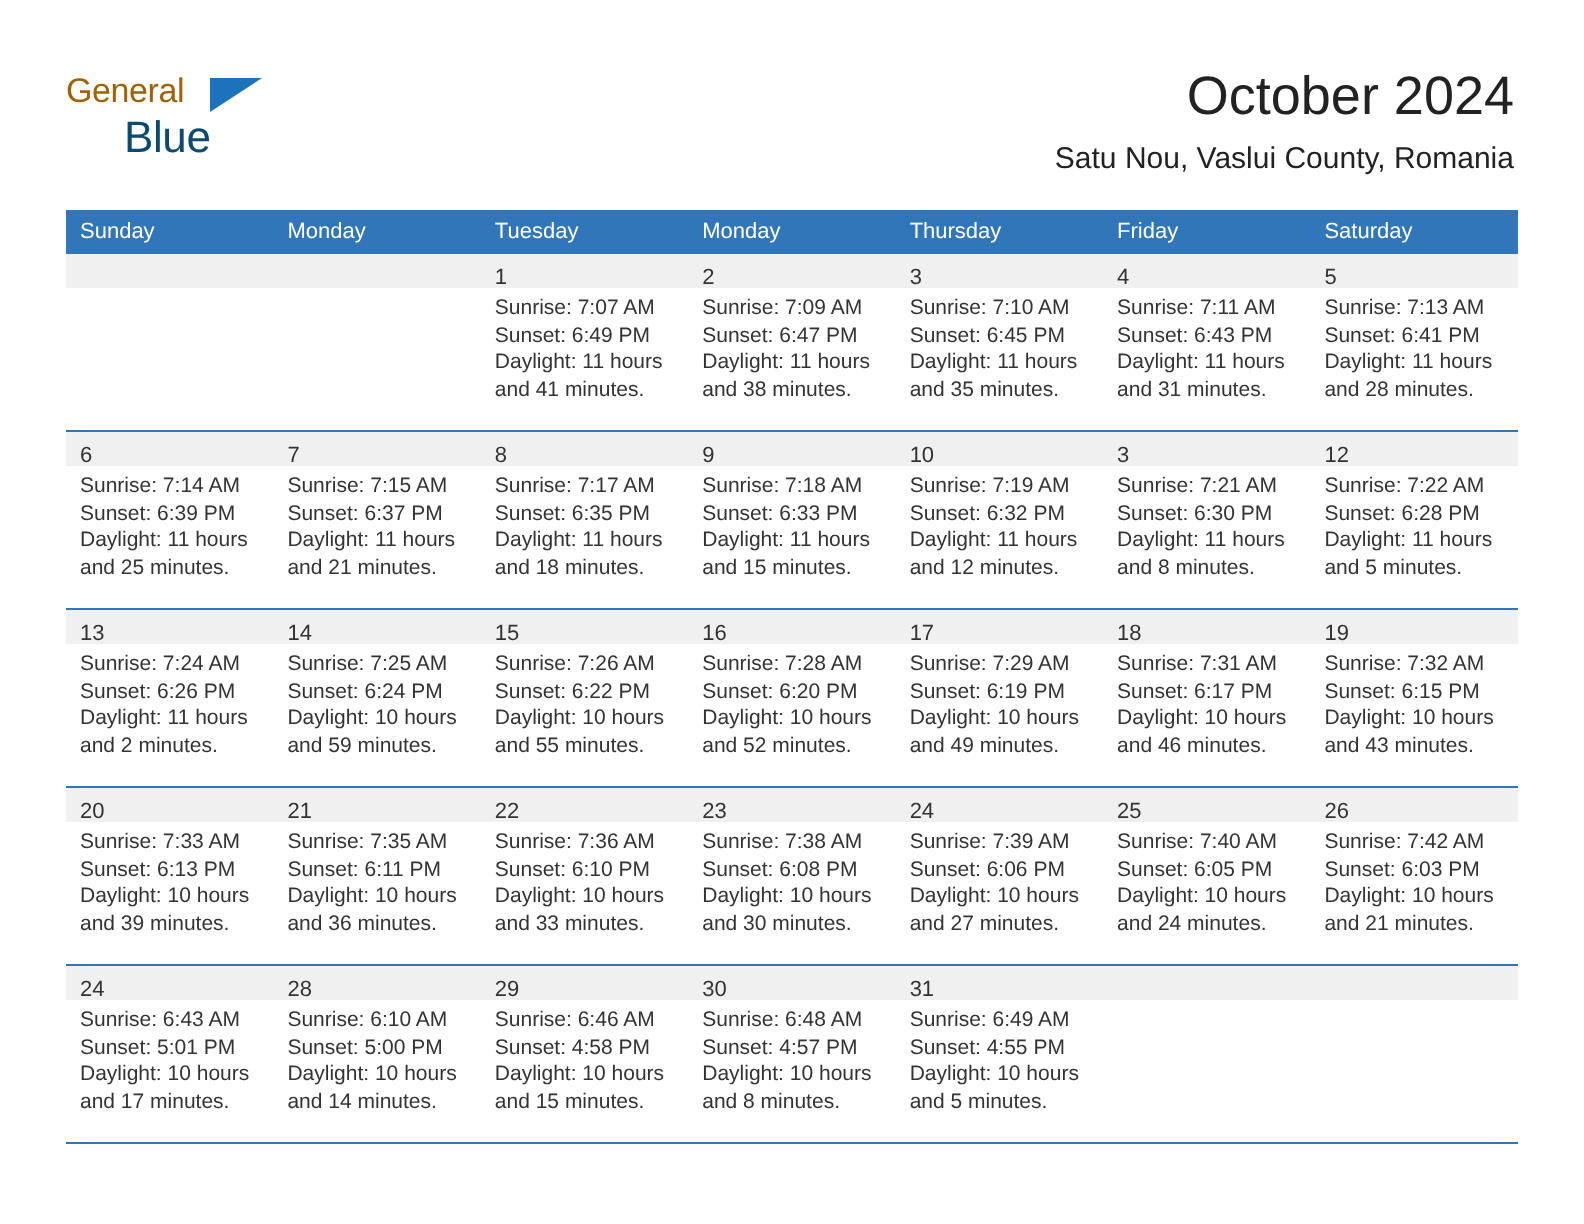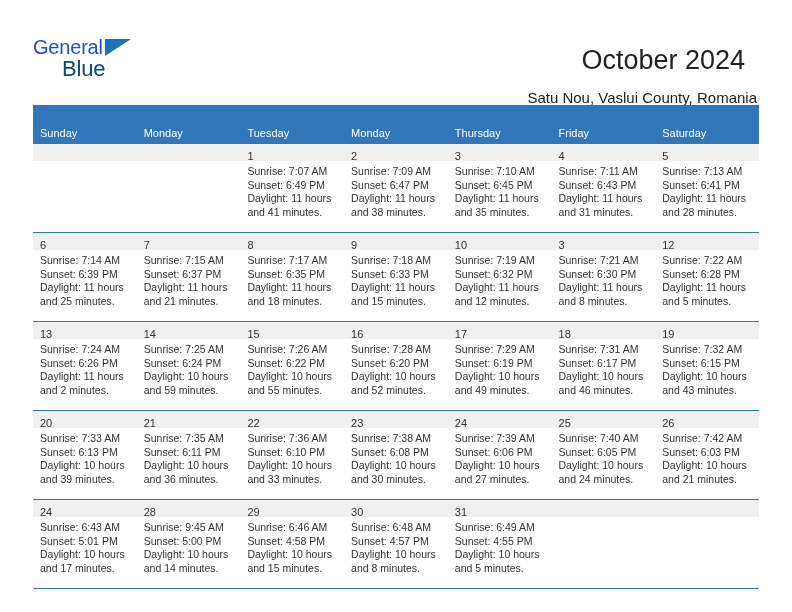--- a/index.html
+++ b/index.html
@@ -36,23 +36,23 @@
     position: absolute;
     left: 33px;
     top: 36px;
     width: 180px;
     height: 48px;
   }
   .logo-general {
     position: absolute;
     left: 0;
     top: 0;
-    font-size: 20px;
+    font-size: 17px;
     letter-spacing: -0.2px;
-    color: #1d4ed8;
+    color: #a16207;
     font-family: "Liberation Sans", sans-serif;
   }
   .logo-triangle {
     position: absolute;
     left: 72px;
     top: 3px;
     width: 0;
     height: 0;
     border-left: 26px solid #1c72bb;
     border-bottom: 17px solid transparent;
@@ -71,21 +71,21 @@
     position: absolute;
     right: 35px;
     top: 32px;
     text-align: right;
   }
   .cal-title {
     font-size: 27px;
     color: #222222;
     line-height: 32px;
     font-weight: normal;
-    margin: 12px;
+    margin: 0;
   }
   .cal-subtitle {
     font-size: 15px;
     color: #222222;
     line-height: 20px;
     margin: 6px 0 0 0;
     font-weight: normal;
   }
 
   
@@ -96,21 +96,21 @@
     width: 726px;
     border-collapse: collapse;
     table-layout: fixed;
   }
   .calendar th {
     background: #3076b8;
     color: #ffffff;
     font-size: 11px;
     font-weight: normal;
     text-align: left;
-    padding: 22px 0 5px 7px;
+    padding: 5px 0 5px 7px;
     height: 19px;
     box-sizing: border-box;
   }
   .calendar td {
     width: 103.71px;
     height: 88px;
     vertical-align: top;
     padding: 0;
     border-top: 1px solid #3076b8;
     background: #ffffff;
@@ -435,21 +435,21 @@
             <div class="cell-body">
               <div class="cell-line">Sunrise: 6:43 AM</div>
               <div class="cell-line">Sunset: 5:01 PM</div>
               <div class="cell-line">Daylight: 10 hours</div>
               <div class="cell-line">and 17 minutes.</div>
             </div>
           </td>
           <td>
             <div class="daynum-band"><span class="daynum">28</span></div>
             <div class="cell-body">
-              <div class="cell-line">Sunrise: 9:45 AM</div>
+              <div class="cell-line">Sunrise: 6:10 AM</div>
               <div class="cell-line">Sunset: 5:00 PM</div>
               <div class="cell-line">Daylight: 10 hours</div>
               <div class="cell-line">and 14 minutes.</div>
             </div>
           </td>
           <td>
             <div class="daynum-band"><span class="daynum">29</span></div>
             <div class="cell-body">
               <div class="cell-line">Sunrise: 6:46 AM</div>
               <div class="cell-line">Sunset: 4:58 PM</div>

